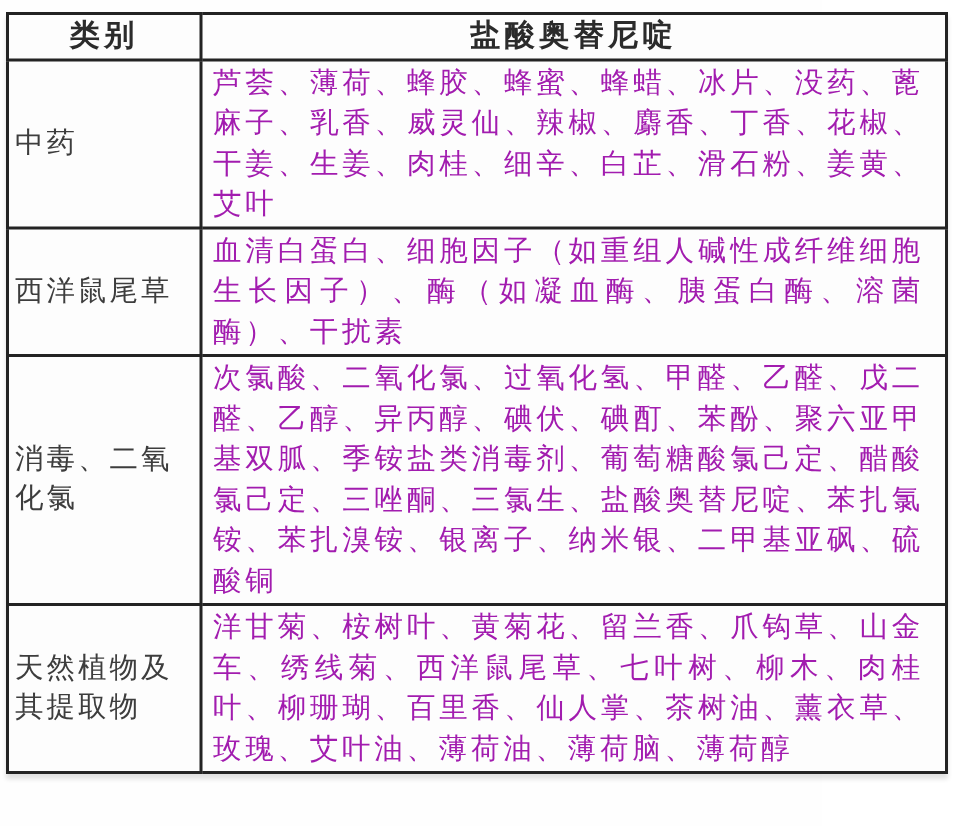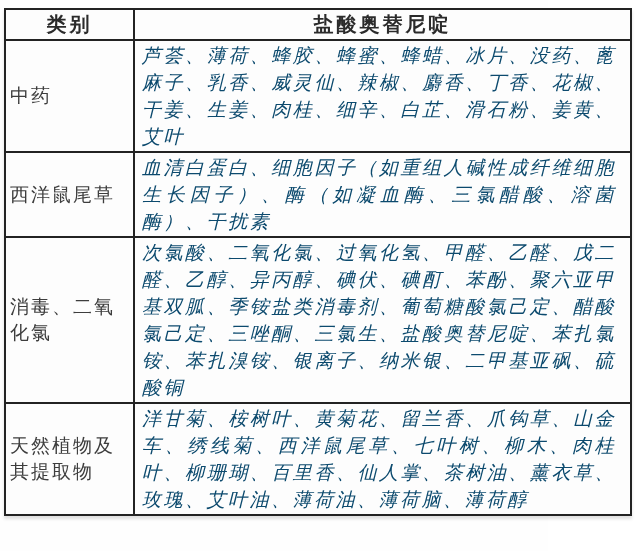--- a/index.html
+++ b/index.html
@@ -39,28 +39,27 @@
   td.cat {
     font-size: 19px;
     color: #3d3d3d;
     text-align: left;
     letter-spacing: 2px;
     line-height: 26px;
     padding: 2px 4px;
   }
   td.ex {
     font-size: 19px;
-    color: #0c4a6e;
+    color: #a21caf;
     text-align: justify;
     text-justify: inter-character;
     letter-spacing: 2.5px;
     line-height: 27px;
     padding: 1px 14px 1px 7px;
     word-break: break-all;
-    font-style: italic;
   }
 </style>
 </head>
 <body>
 
 <div class="page">
   <table class="ingredients-table">
     <colgroup>
       <col class="cat-col">
       <col>
@@ -71,21 +70,21 @@
         <th>盐酸奥替尼啶</th>
       </tr>
     </thead>
     <tbody>
       <tr>
         <td class="cat">中药</td>
         <td class="ex">芦荟、薄荷、蜂胶、蜂蜜、蜂蜡、冰片、没药、蓖麻子、乳香、威灵仙、辣椒、麝香、丁香、花椒、干姜、生姜、肉桂、细辛、白芷、滑石粉、姜黄、艾叶</td>
       </tr>
       <tr>
         <td class="cat">西洋鼠尾草</td>
-        <td class="ex">血清白蛋白、细胞因子（如重组人碱性成纤维细胞生长因子）、酶（如凝血酶、三氯醋酸、溶菌酶）、干扰素</td>
+        <td class="ex">血清白蛋白、细胞因子（如重组人碱性成纤维细胞生长因子）、酶（如凝血酶、胰蛋白酶、溶菌酶）、干扰素</td>
       </tr>
       <tr>
         <td class="cat">消毒、二氧化氯</td>
         <td class="ex">次氯酸、二氧化氯、过氧化氢、甲醛、乙醛、戊二醛、乙醇、异丙醇、碘伏、碘酊、苯酚、聚六亚甲基双胍、季铵盐类消毒剂、葡萄糖酸氯己定、醋酸氯己定、三唑酮、三氯生、盐酸奥替尼啶、苯扎氯铵、苯扎溴铵、银离子、纳米银、二甲基亚砜、硫酸铜</td>
       </tr>
       <tr>
         <td class="cat">天然植物及其提取物</td>
         <td class="ex">洋甘菊、桉树叶、黄菊花、留兰香、爪钩草、山金车、绣线菊、西洋鼠尾草、七叶树、柳木、肉桂叶、柳珊瑚、百里香、仙人掌、茶树油、薰衣草、玫瑰、艾叶油、薄荷油、薄荷脑、薄荷醇</td>
       </tr>
 

